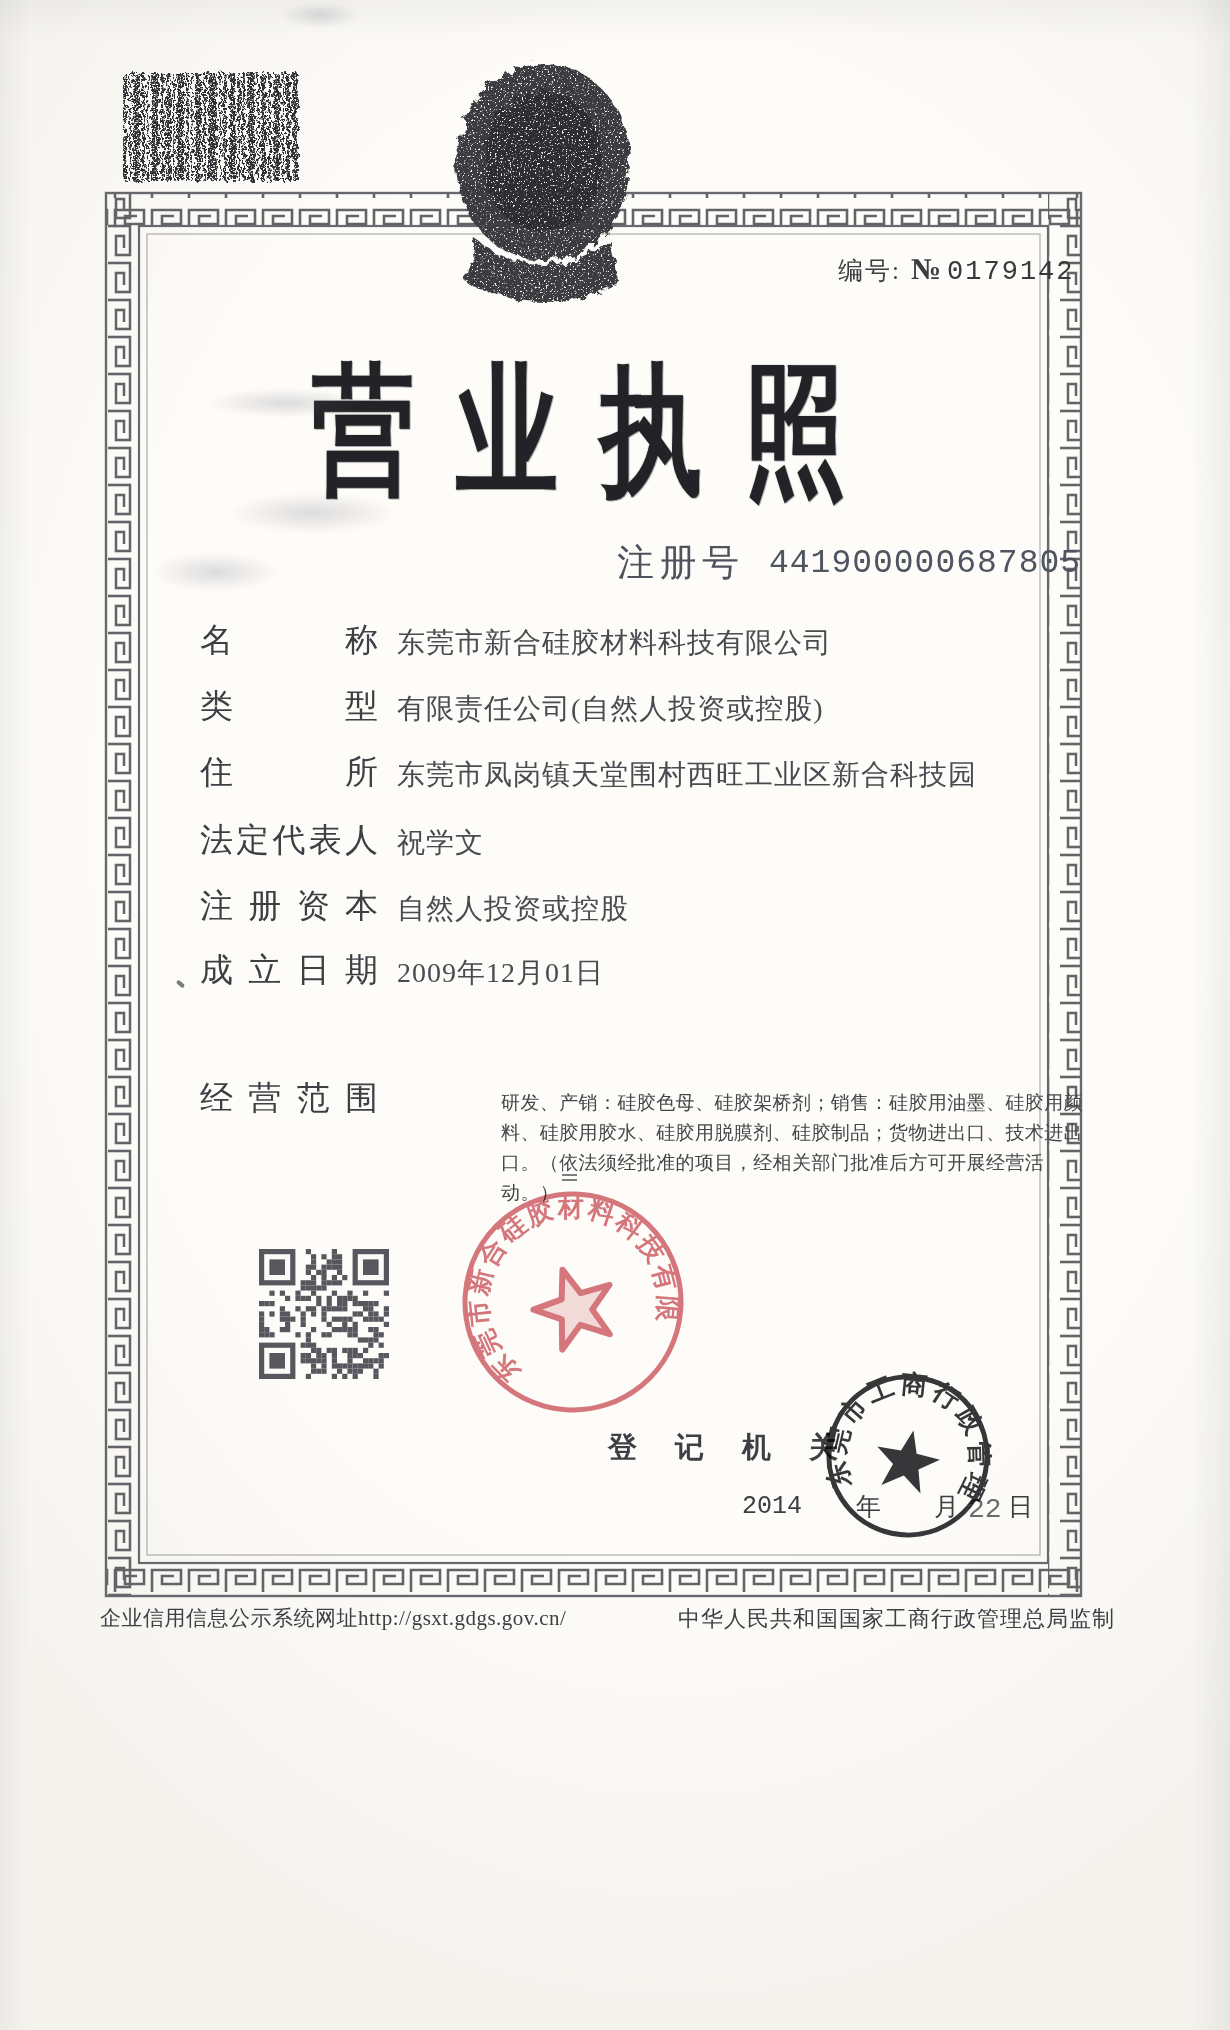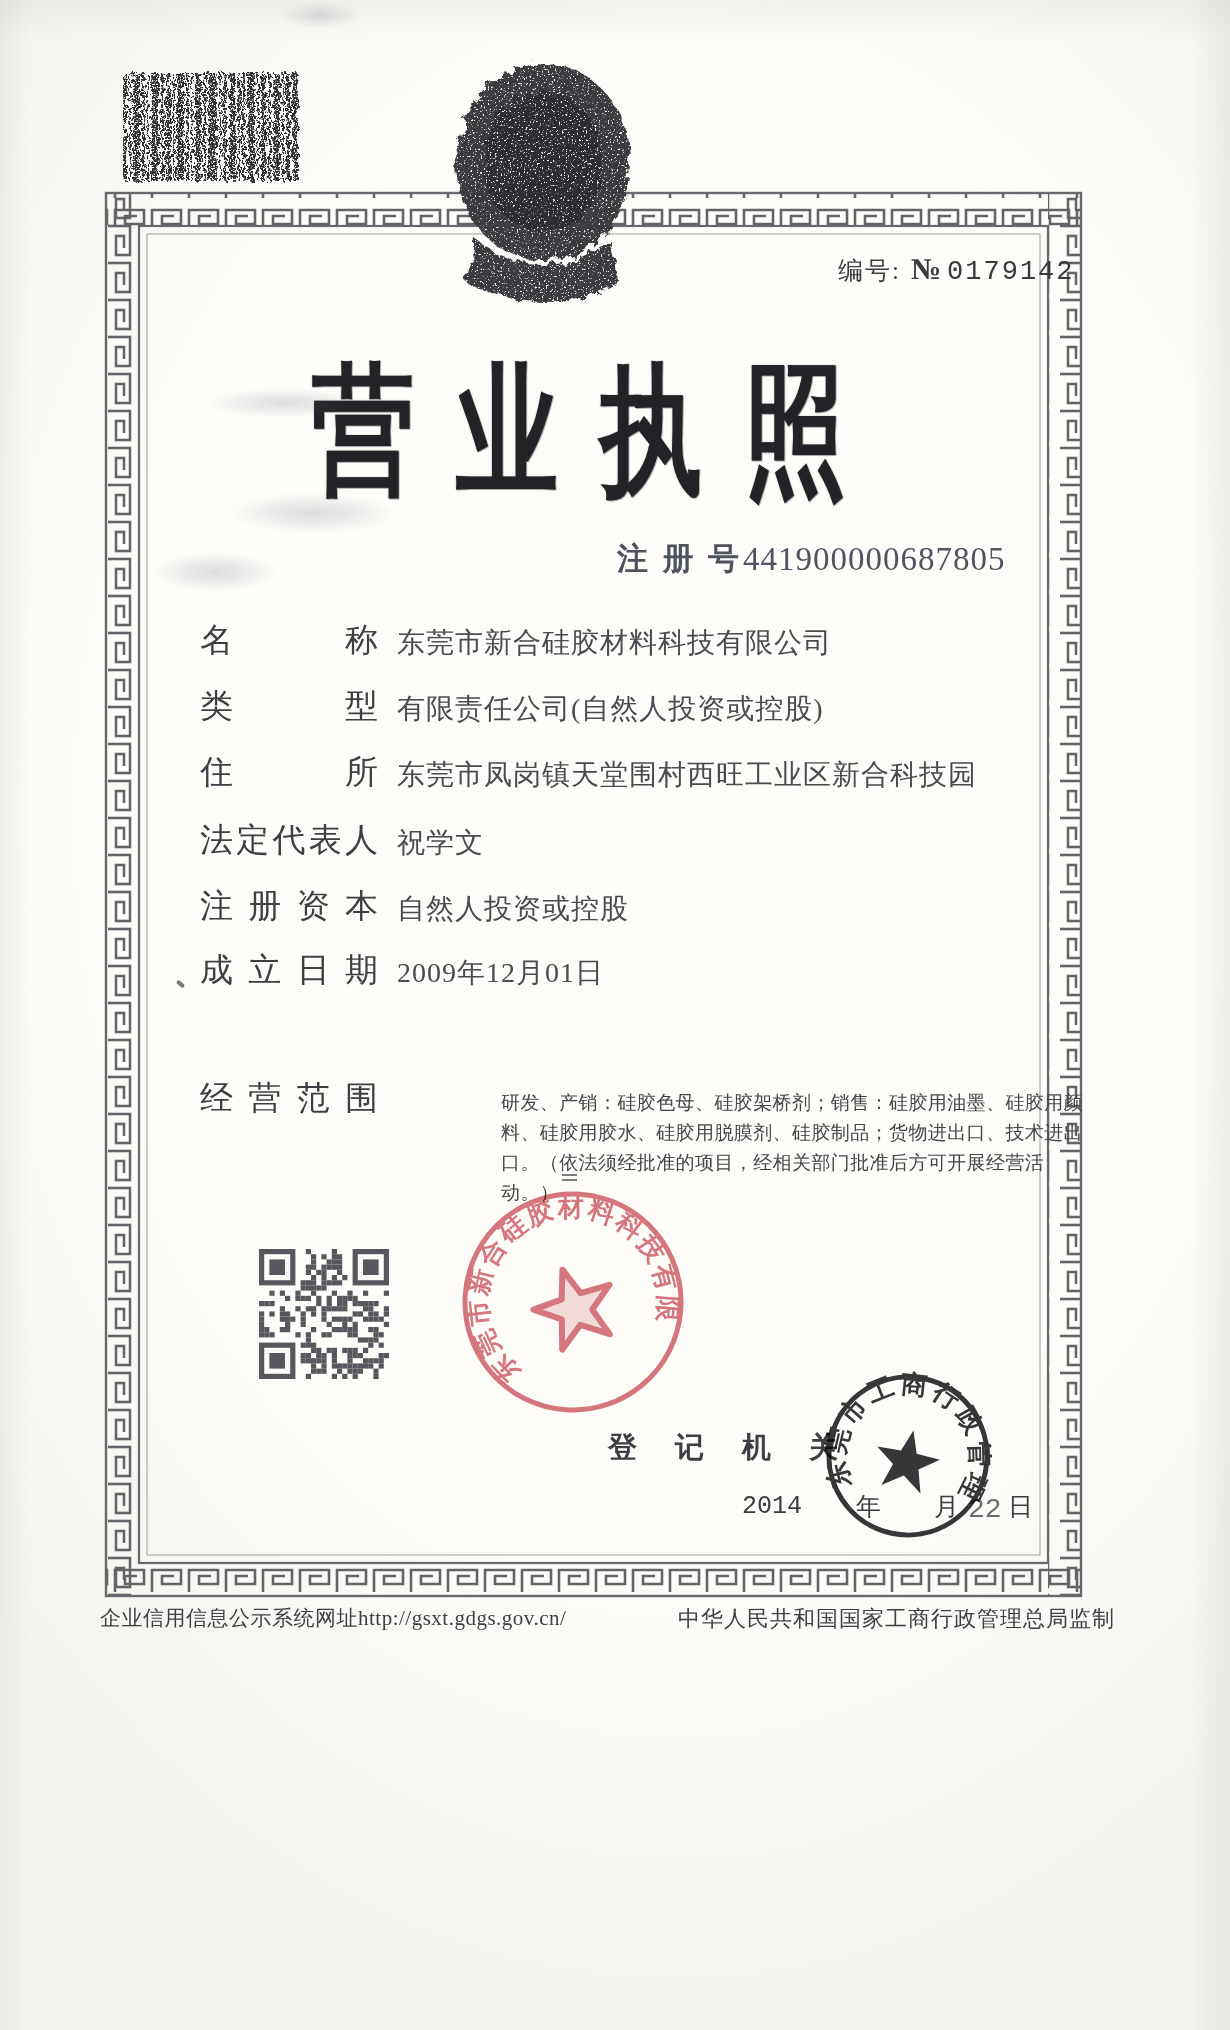--- a/index.html
+++ b/index.html
@@ -30,22 +30,22 @@
     left:270px;top:338px;width:560px;text-align:center;
     font-family:"Liberation Sans","DejaVu Sans",sans-serif;
     font-weight:900;font-size:102px;letter-spacing:42px;text-indent:42px;
     color:#232327;transform:scaleY(1.38);transform-origin:top center;
     text-shadow:0 0 1px rgba(40,40,45,0.65), 1px 1px 0 rgba(60,60,65,0.35);
     white-space:nowrap;
   }
 
   
   .regno{left:617px;top:538px;white-space:nowrap;}
-  .regno .rlabel{display:inline-block;width:122px;font-size:31px;color:#4d525c;text-align:justify;text-align-last:justify;vertical-align:middle;font-weight:bold;}
-  .regno .rvalue{font-family:Liberation Serif, serif;font-size:33px;color:#4e5460;letter-spacing:1px;vertical-align:middle;}
+  .regno .rlabel{display:inline-block;width:122px;font-size:37px;color:#4d525c;text-align:justify;text-align-last:justify;vertical-align:middle;}
+  .regno .rvalue{font-family:Liberation Mono, monospace;font-size:33px;color:#4e5460;letter-spacing:1px;margin-left:26px;vertical-align:middle;}
 
   
   .frow{position:absolute;left:200px;width:860px;height:52px;}
   .flabel{
     position:absolute;left:0;top:0;width:178px;
     font-size:33px;font-weight:500;color:#3e3e44;
     text-align:justify;text-align-last:justify;letter-spacing:0;
   }
   .fvalue{position:absolute;left:197px;top:6px;font-size:28px;color:#4a4a50;white-space:nowrap;letter-spacing:1px;}
   .fvalue--para{left:277px;top:12px;width:582px;white-space:normal;font-size:19px;line-height:30px;letter-spacing:0.4px;color:#454549;margin-left:24px;}

